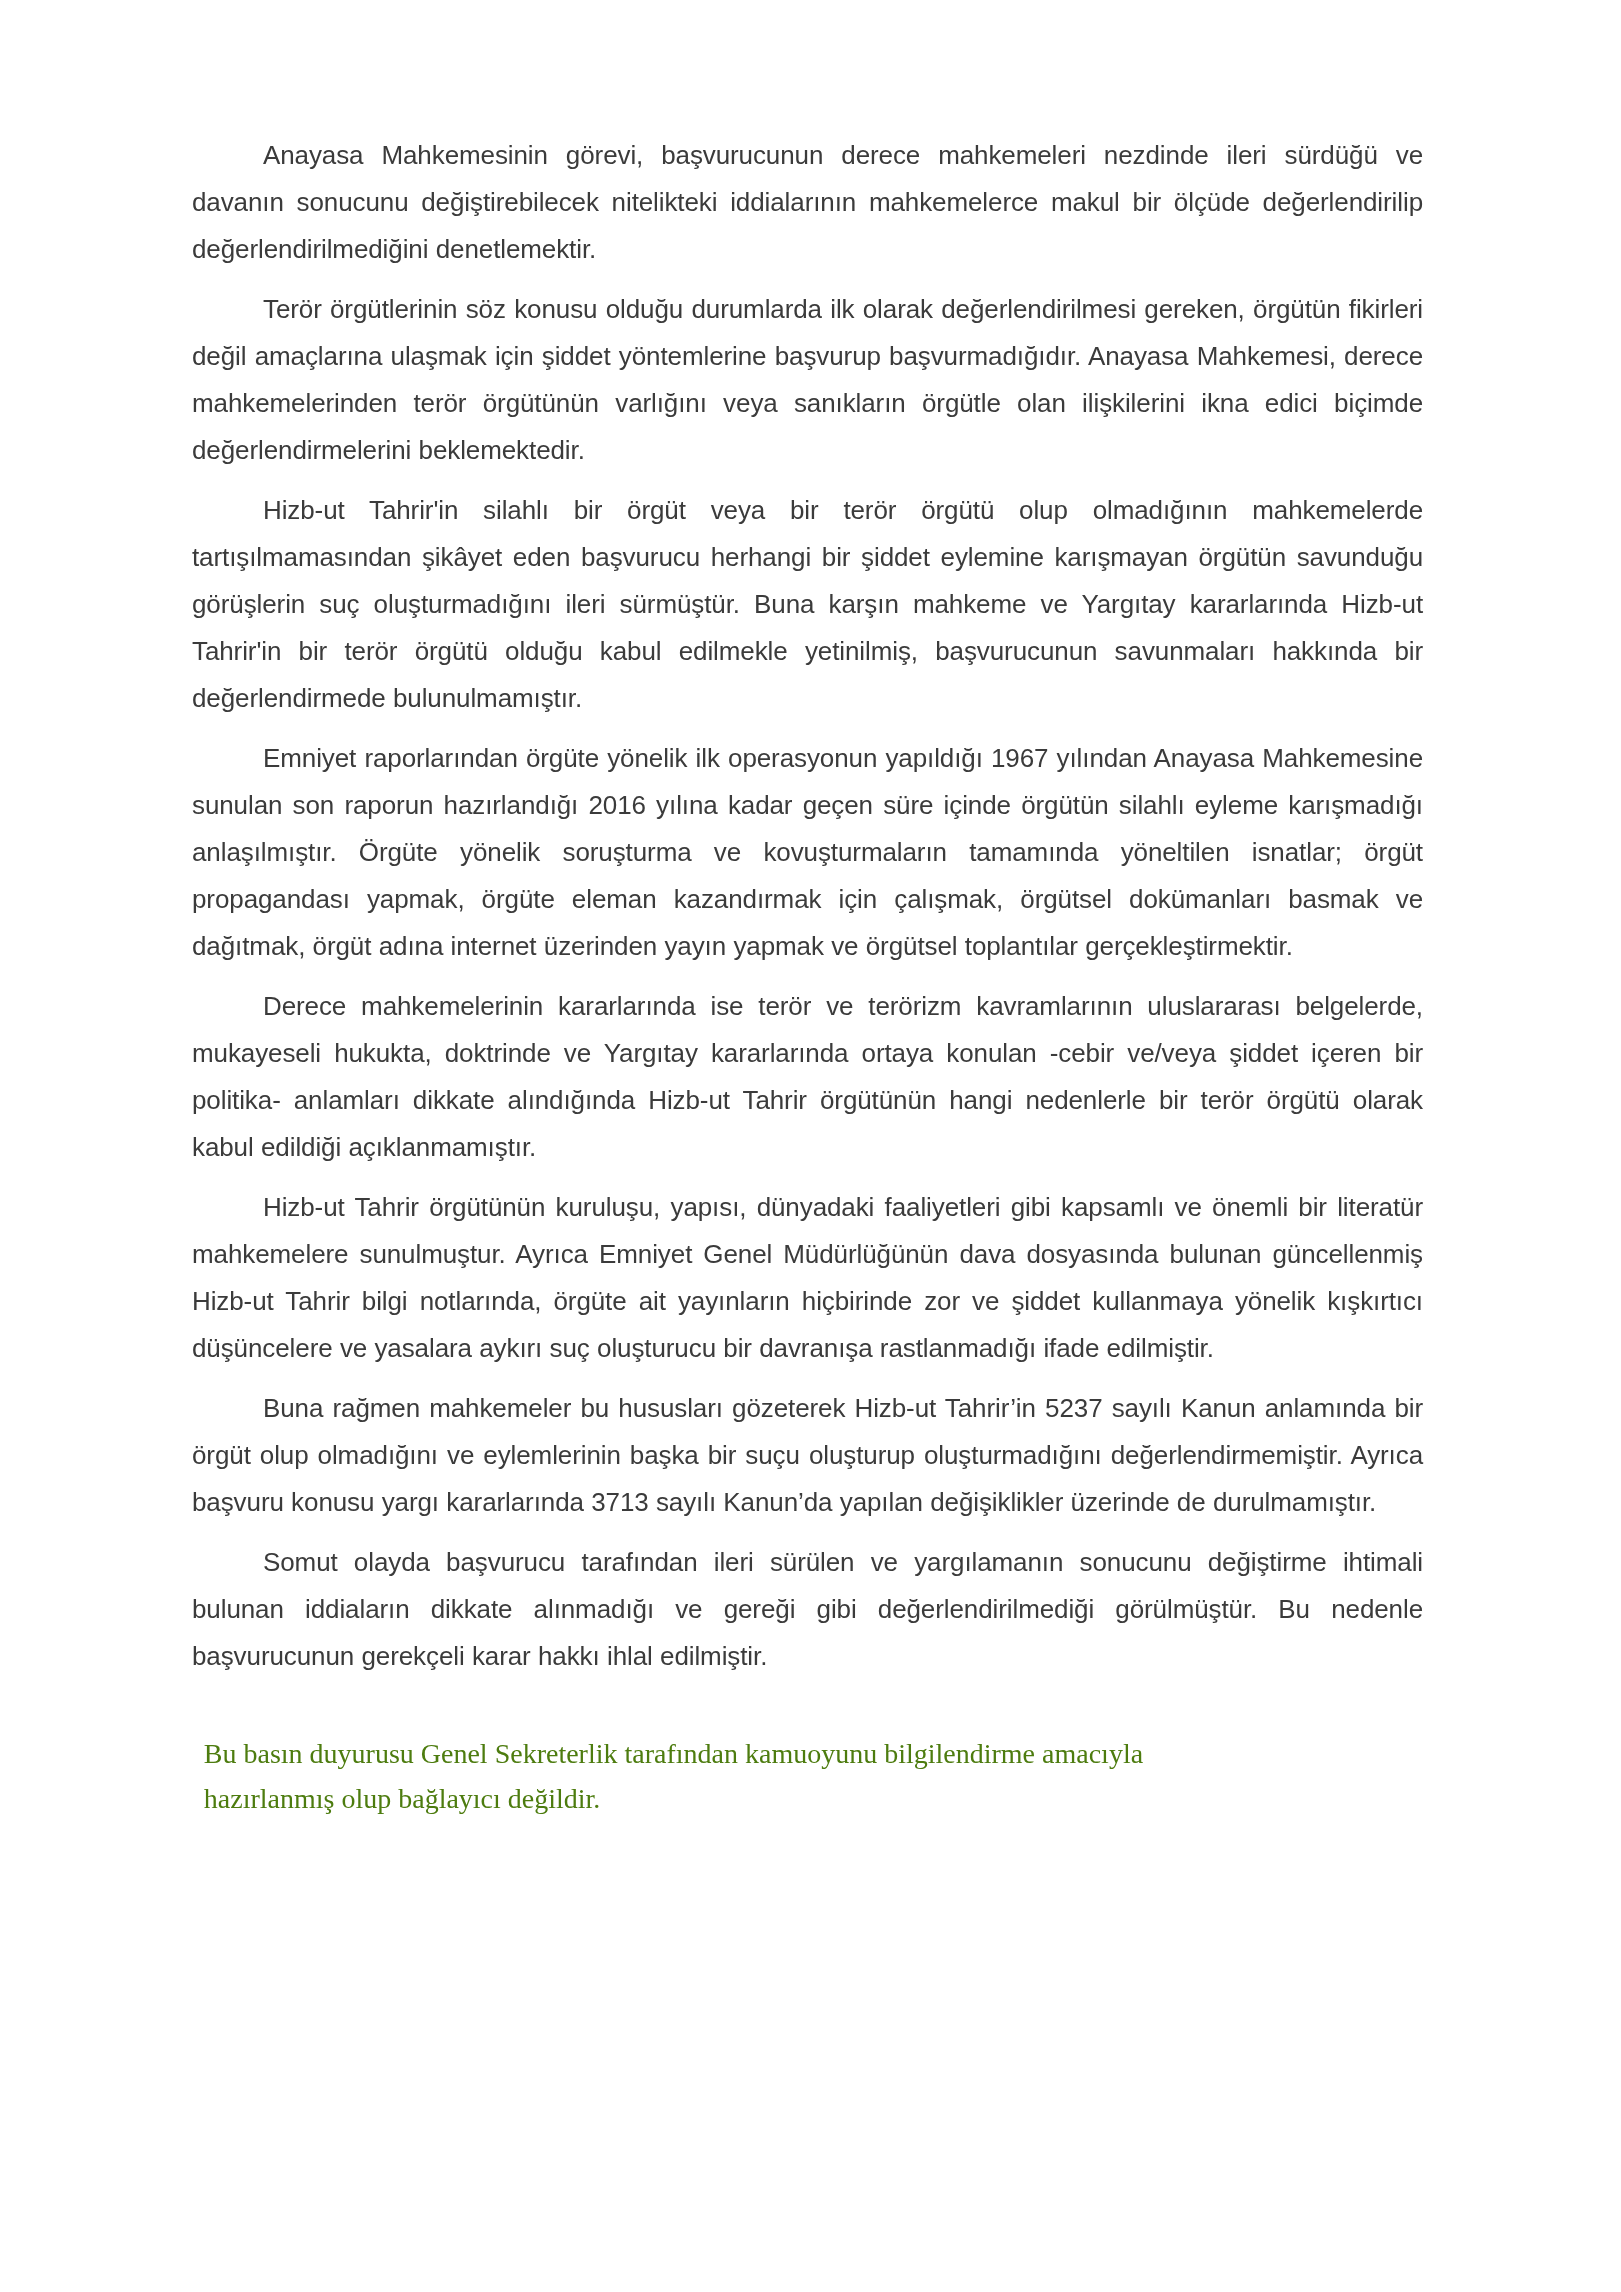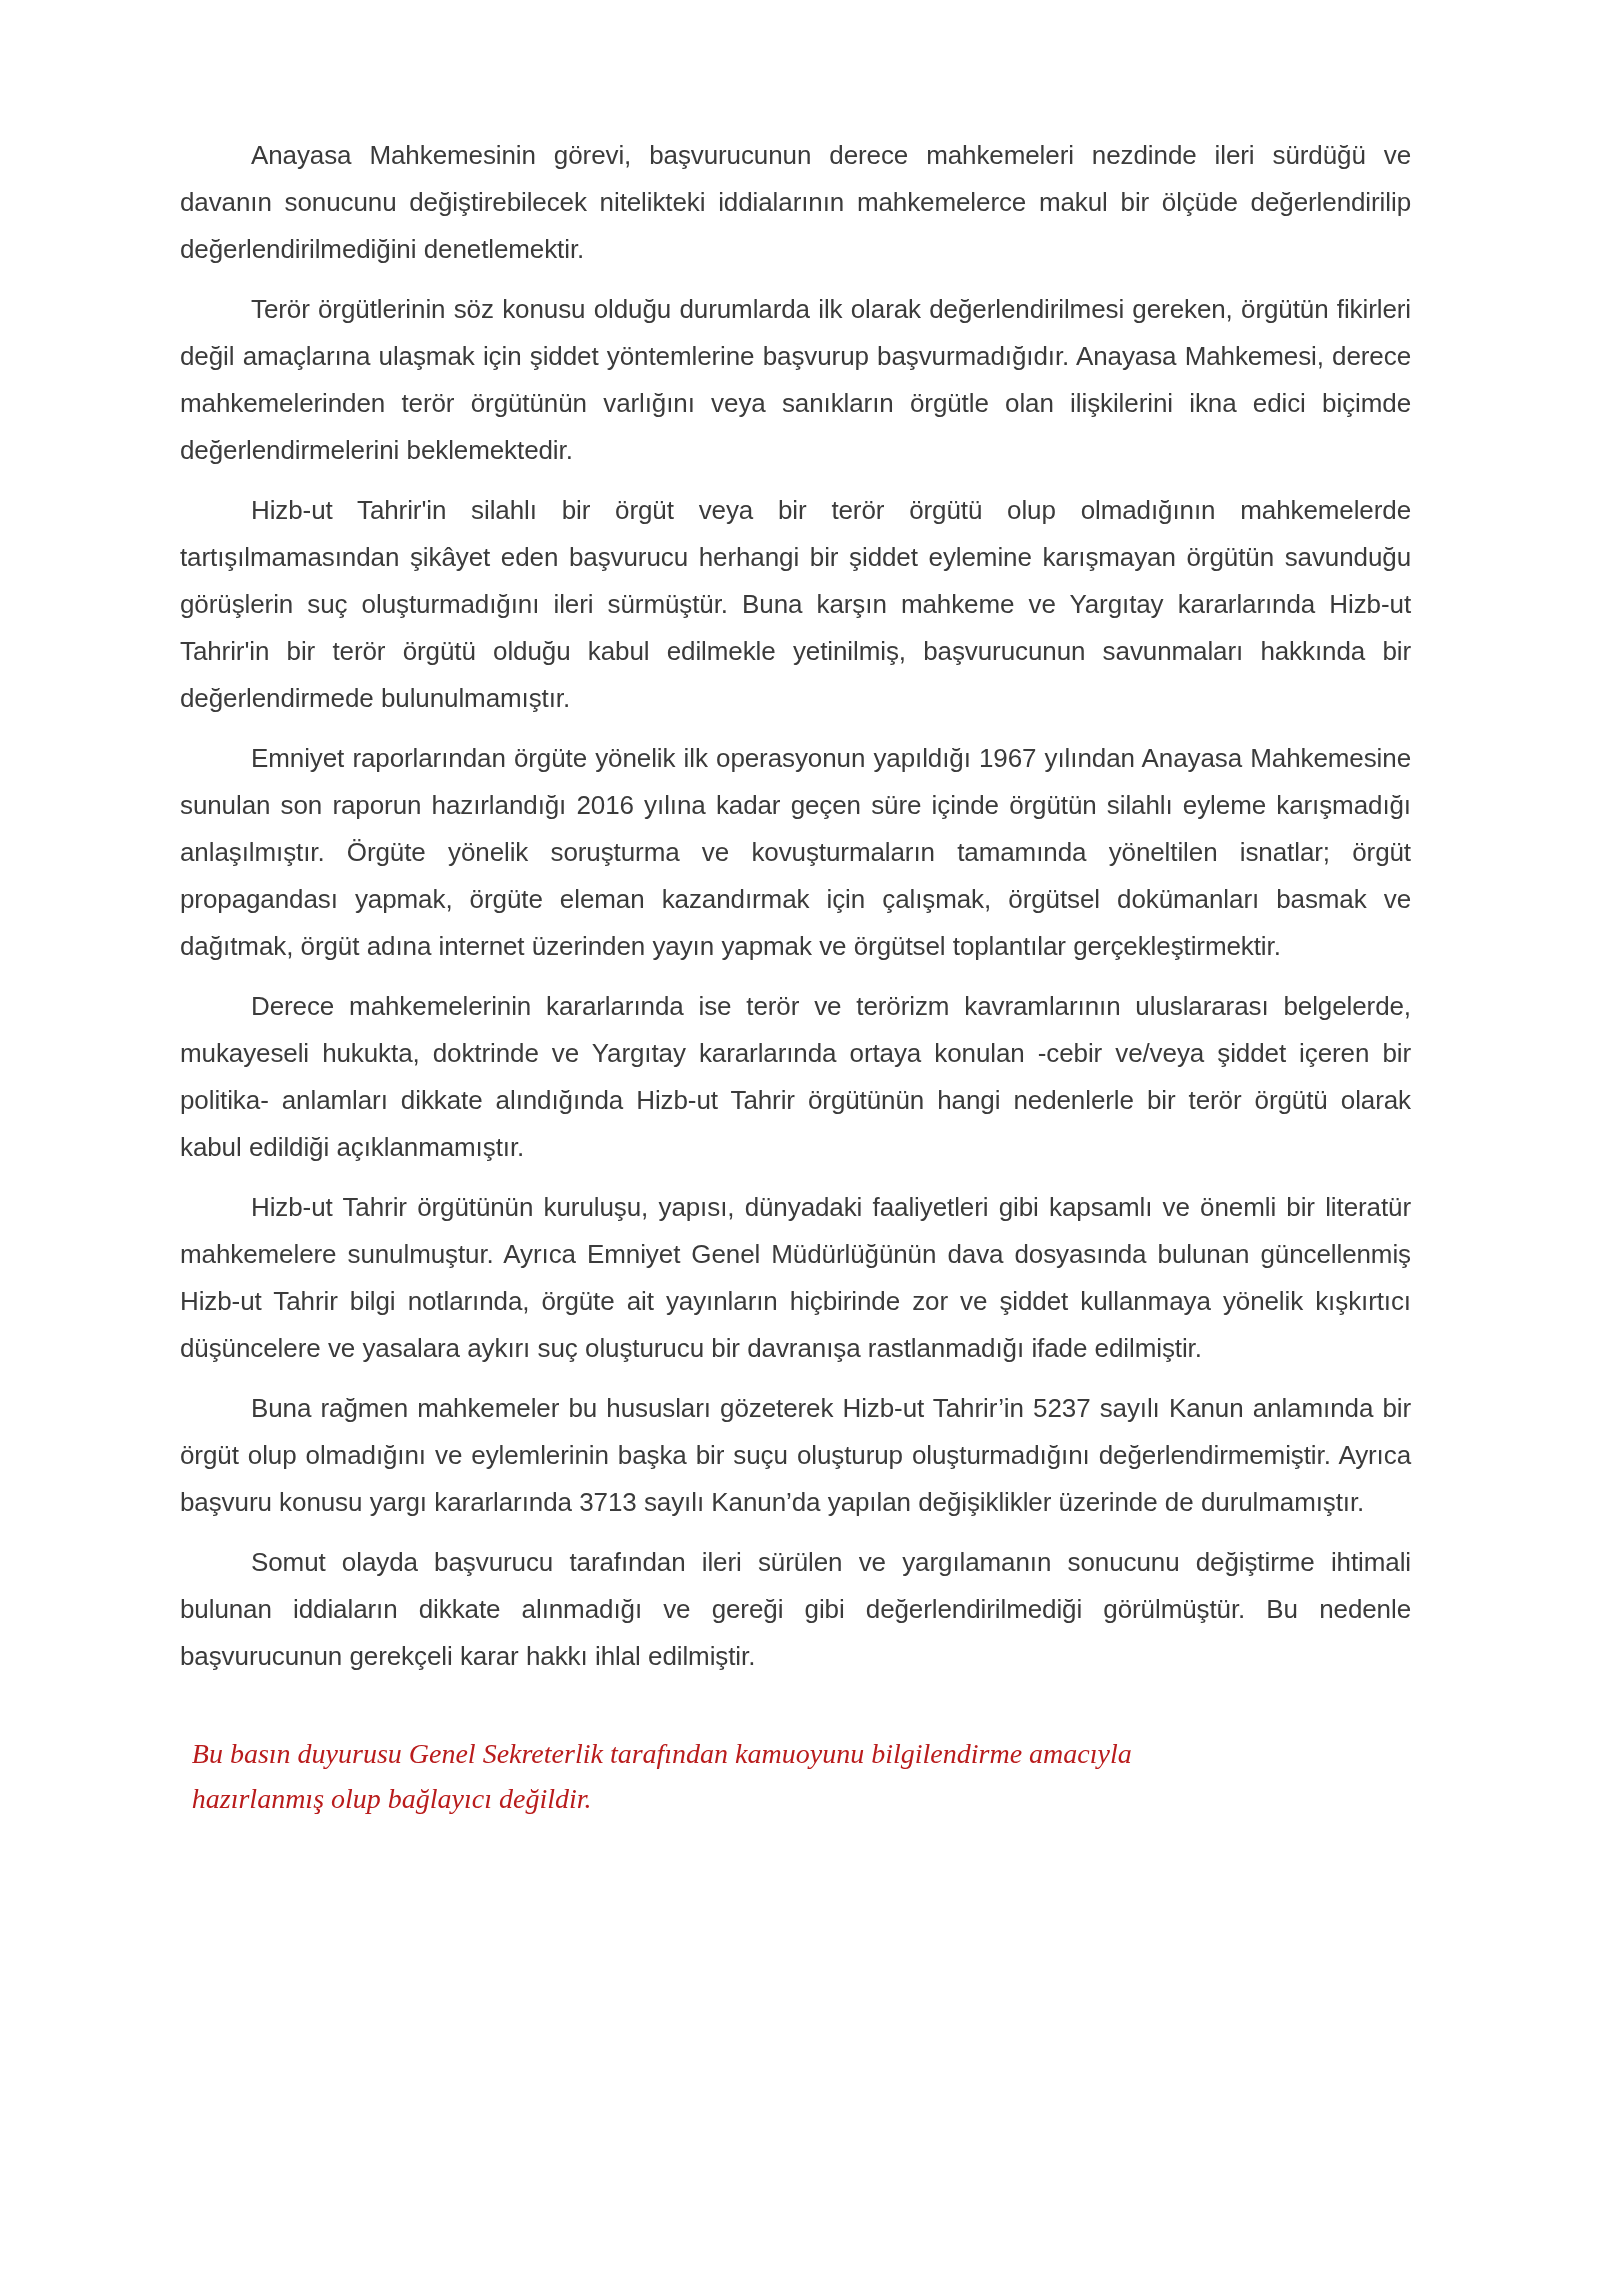--- a/index.html
+++ b/index.html
@@ -11,21 +11,21 @@
   .page {
     position: relative;
     width: 1621px;
     height: 2293px;
     background: #ffffff;
     box-sizing: border-box;
     overflow: hidden;
   }
   .content {
     position: absolute;
-    left: 180px;
+    left: 192px;
     top: 132px;
     width: 1231px;
   }
   .para {
     margin: 0 0 0 0;
     padding: 0;
     text-indent: 71px;
     text-align: justify;
     font-family: "Liberation Sans", sans-serif;
     font-size: 26px;
@@ -41,24 +41,23 @@
 
   .closing {
     margin: 0;
     padding: 0;
     margin-top: 51px;
     margin-left: 11.8px;
     width: 1039px;
     text-indent: 0;
     text-align: left;
     font-family: "Liberation Serif", serif;
-    font-style: italic;
     font-size: 28px;
     line-height: 45px;
-    color: #b91c1c;
+    color: #4d7c0f;
   }
 </style>
 </head>
 <body>
 
 <div class="page">
   <div class="content">
 
     <p class="para">Anayasa Mahkemesinin görevi, başvurucunun derece mahkemeleri nezdinde ileri sürdüğü ve davanın sonucunu değiştirebilecek nitelikteki iddialarının mahkemelerce makul bir ölçüde değerlendirilip değerlendirilmediğini denetlemektir.</p>
 

